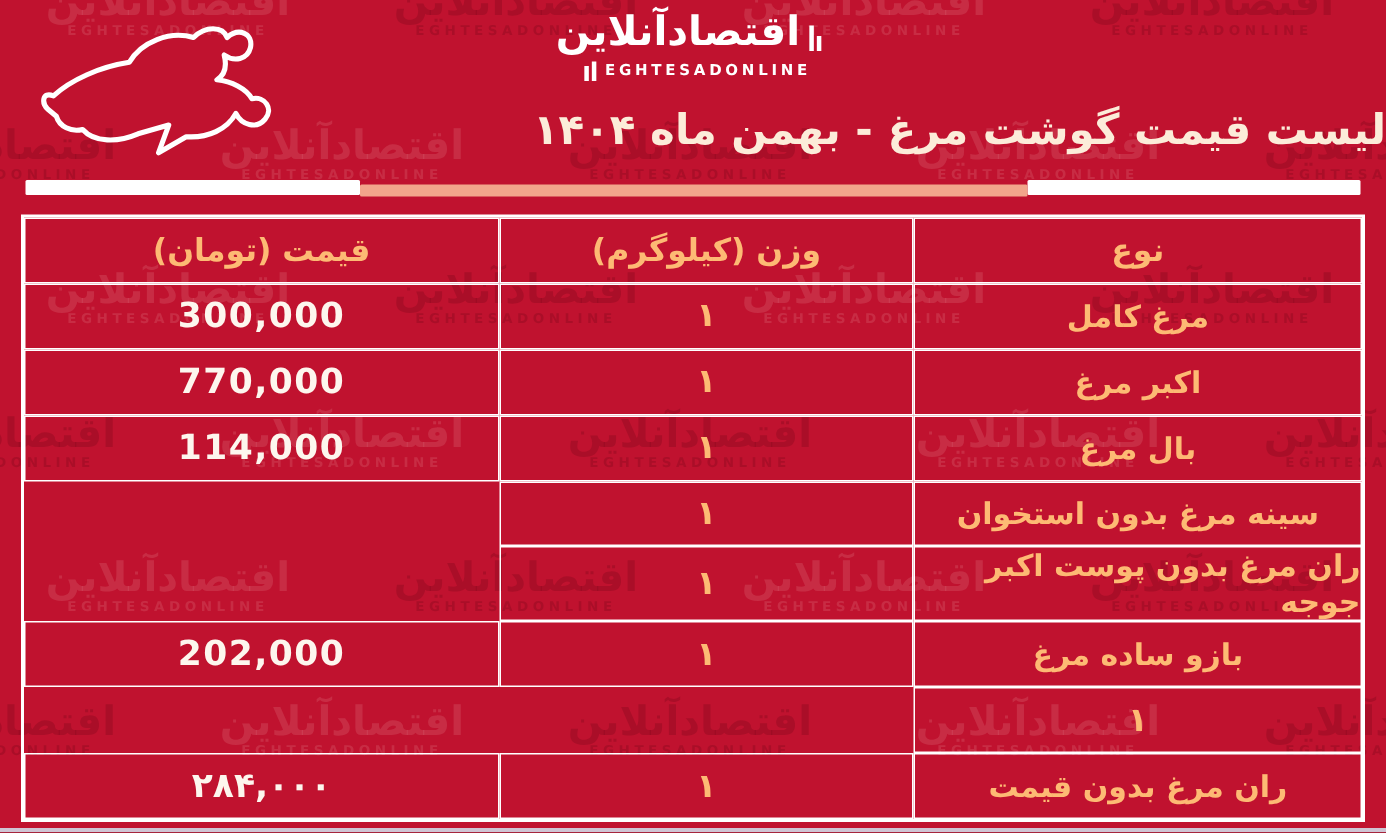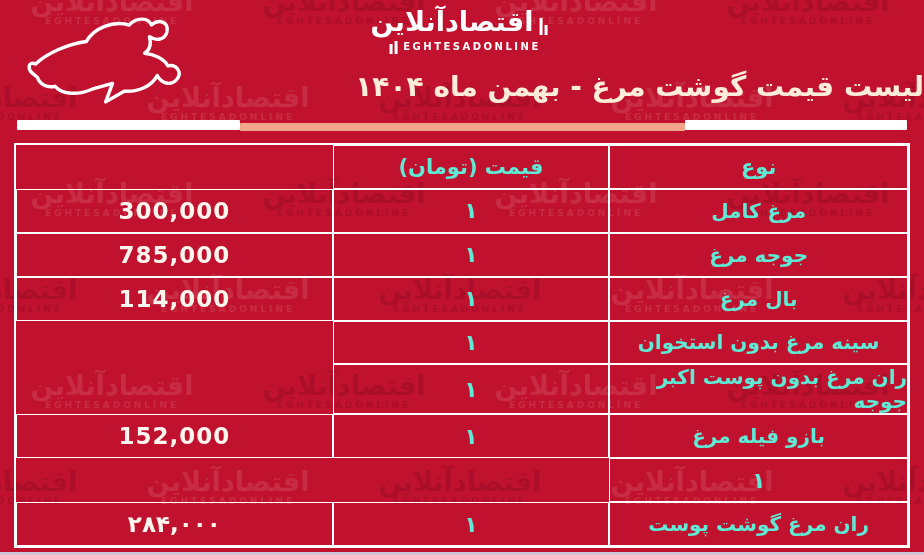--- a/index.html
+++ b/index.html
@@ -39,21 +39,21 @@
   .divider .seg-salmon{flex:0 0 50%;background:#f2a58b;height:8px;margin-top:3px;border-radius:1px;}
   
   .price-table{
     position:absolute;top:143px;left:14px;right:14px;height:405px;z-index:1;
     display:grid;grid-template-rows:repeat(9,1fr);
     border:2px solid #ffffff;box-sizing:border-box;direction:rtl;
   }
   .t-row{display:grid;grid-template-columns:33.5% 31% 35.5%;}
   .t-cell{
     border:1px solid #ffffff;display:flex;align-items:center;justify-content:center;
-    color:#5eead4;font-weight:bold;overflow:hidden;
+    color:#fdba74;font-weight:bold;overflow:hidden;
   }
   .h-cell{font-size:21px;}
   .c-type{font-size:20px;}
   .c-weight{font-size:22px;}
   .c-price{font-size:23px;letter-spacing:1px;color:#fdf6ee;}
   
   .bottom-strip{position:absolute;bottom:0;left:0;width:100%;height:3px;background:#cfc5d4;z-index:3;}
 </style>
 </head>
 <body>
@@ -203,63 +203,64 @@
   <div class="divider">
     <div class="seg-white seg-left"></div>
     <div class="seg-salmon"></div>
     <div class="seg-white seg-right"></div>
   </div>
 
   <div class="price-table">
 
     <div class="t-row">
       <div class="t-cell h-cell">نوع</div>
+      <div class="t-cell h-cell">وزن (کیلوگرم)</div>
       <div class="t-cell h-cell">قیمت (تومان)</div>
     </div>
 
     <div class="t-row">
       <div class="t-cell c-type">مرغ کامل</div>
       <div class="t-cell c-weight">۱</div>
       <div class="t-cell c-price">300,000</div>
     </div>
 
     <div class="t-row">
-      <div class="t-cell c-type">جوجه مرغ</div>
-      <div class="t-cell c-weight">۱</div>
-      <div class="t-cell c-price">785,000</div>
+      <div class="t-cell c-type">اکبر مرغ</div>
+      <div class="t-cell c-weight">۱</div>
+      <div class="t-cell c-price">770,000</div>
     </div>
 
     <div class="t-row">
       <div class="t-cell c-type">بال مرغ</div>
       <div class="t-cell c-weight">۱</div>
       <div class="t-cell c-price">114,000</div>
     </div>
 
     <div class="t-row">
       <div class="t-cell c-type">سینه مرغ بدون استخوان</div>
       <div class="t-cell c-weight">۱</div>
     </div>
 
     <div class="t-row">
       <div class="t-cell c-type">ران مرغ بدون پوست اکبر جوجه</div>
       <div class="t-cell c-weight">۱</div>
     </div>
 
     <div class="t-row">
-      <div class="t-cell c-type">بازو فیله مرغ</div>
-      <div class="t-cell c-weight">۱</div>
-      <div class="t-cell c-price">152,000</div>
-    </div>
-
-    <div class="t-row">
-      <div class="t-cell c-weight">۱</div>
-    </div>
-
-    <div class="t-row">
-      <div class="t-cell c-type">ران مرغ گوشت پوست</div>
+      <div class="t-cell c-type">بازو ساده مرغ</div>
+      <div class="t-cell c-weight">۱</div>
+      <div class="t-cell c-price">202,000</div>
+    </div>
+
+    <div class="t-row">
+      <div class="t-cell c-weight">۱</div>
+    </div>
+
+    <div class="t-row">
+      <div class="t-cell c-type">ران مرغ بدون قیمت</div>
       <div class="t-cell c-weight">۱</div>
       <div class="t-cell c-price">۲۸۴,۰۰۰</div>
     </div>
 
   </div>
 
   <div class="bottom-strip"></div>
 </div>
 
 </body></html>

